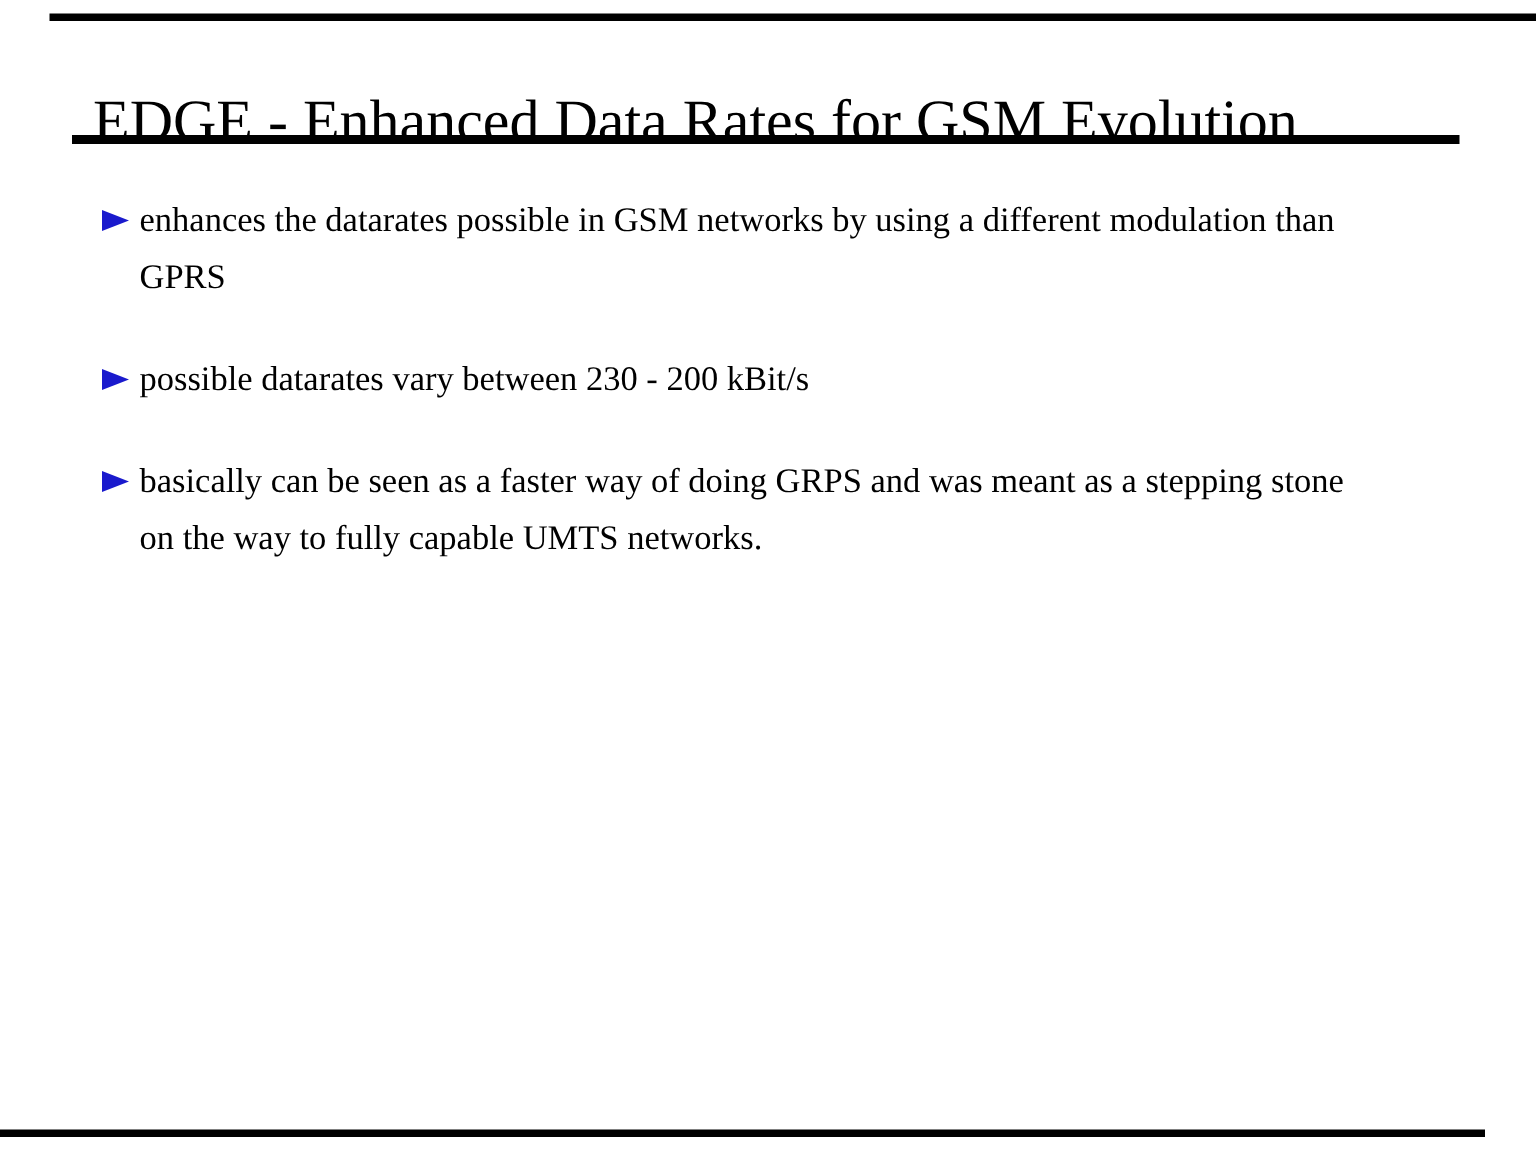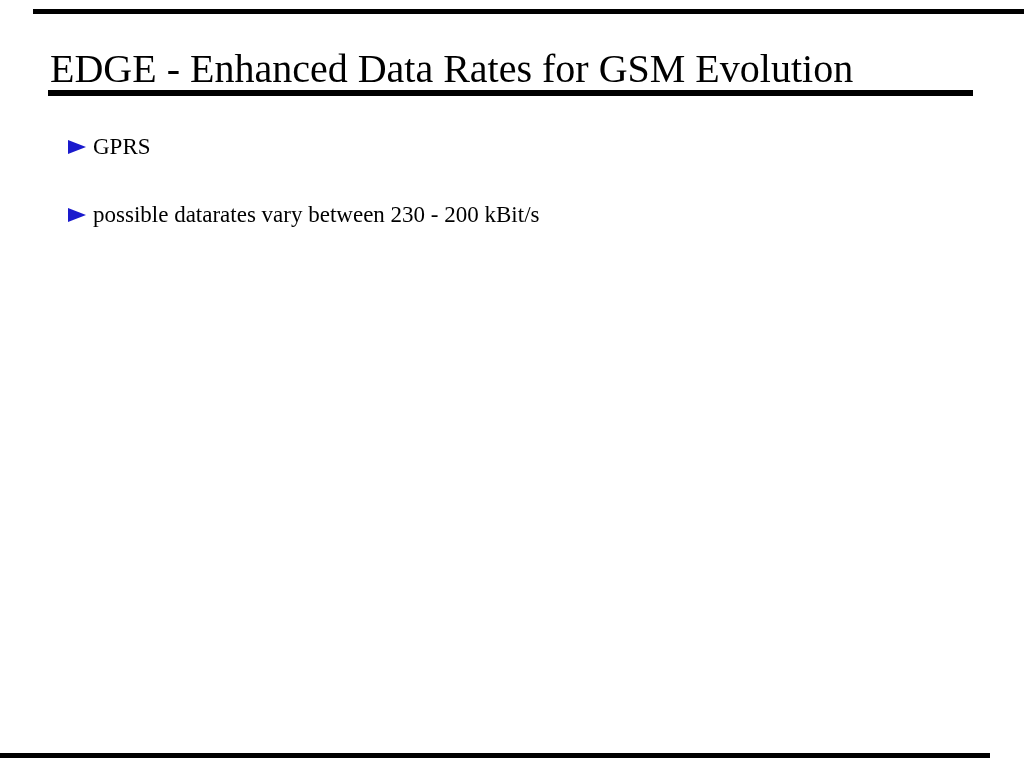--- a/index.html
+++ b/index.html
@@ -29,21 +29,21 @@
     left: 0;
     top: 753px;
     width: 990px;
     height: 5px;
     background: #000000;
   }
   .slide-title {
     position: absolute;
     left: 50px;
     top: 49px;
-    margin: 0;
+    margin: 12px;
     font-size: 40px;
     line-height: 40px;
     font-weight: normal;
     white-space: nowrap;
     color: #000000;
   }
   .title-underline {
     position: absolute;
     left: 48px;
     top: 90px;
@@ -86,26 +86,32 @@
   <div class="top-rule"></div>
 
   <h1 class="slide-title">EDGE - Enhanced Data Rates for GSM Evolution</h1>
 
   <div class="title-underline"></div>
 
   <div class="bullet-list">
 
     <div class="bullet-item">
       <span class="bullet-marker"></span>
+      <div class="bullet-line">enhances the datarates possible in GSM networks by using a different modulation than</div>
       <div class="bullet-line">GPRS</div>
     </div>
 
     <div class="bullet-item">
       <span class="bullet-marker"></span>
       <div class="bullet-line">possible datarates vary between 230 - 200 kBit/s</div>
     </div>
 
+    <div class="bullet-item">
+      <span class="bullet-marker"></span>
+      <div class="bullet-line">basically can be seen as a faster way of doing GRPS and was meant as a stepping stone</div>
+      <div class="bullet-line">on the way to fully capable UMTS networks.</div>
+    </div>
 
   </div>
 
   <div class="bottom-rule"></div>
 
 </div>
 
 </body></html>

